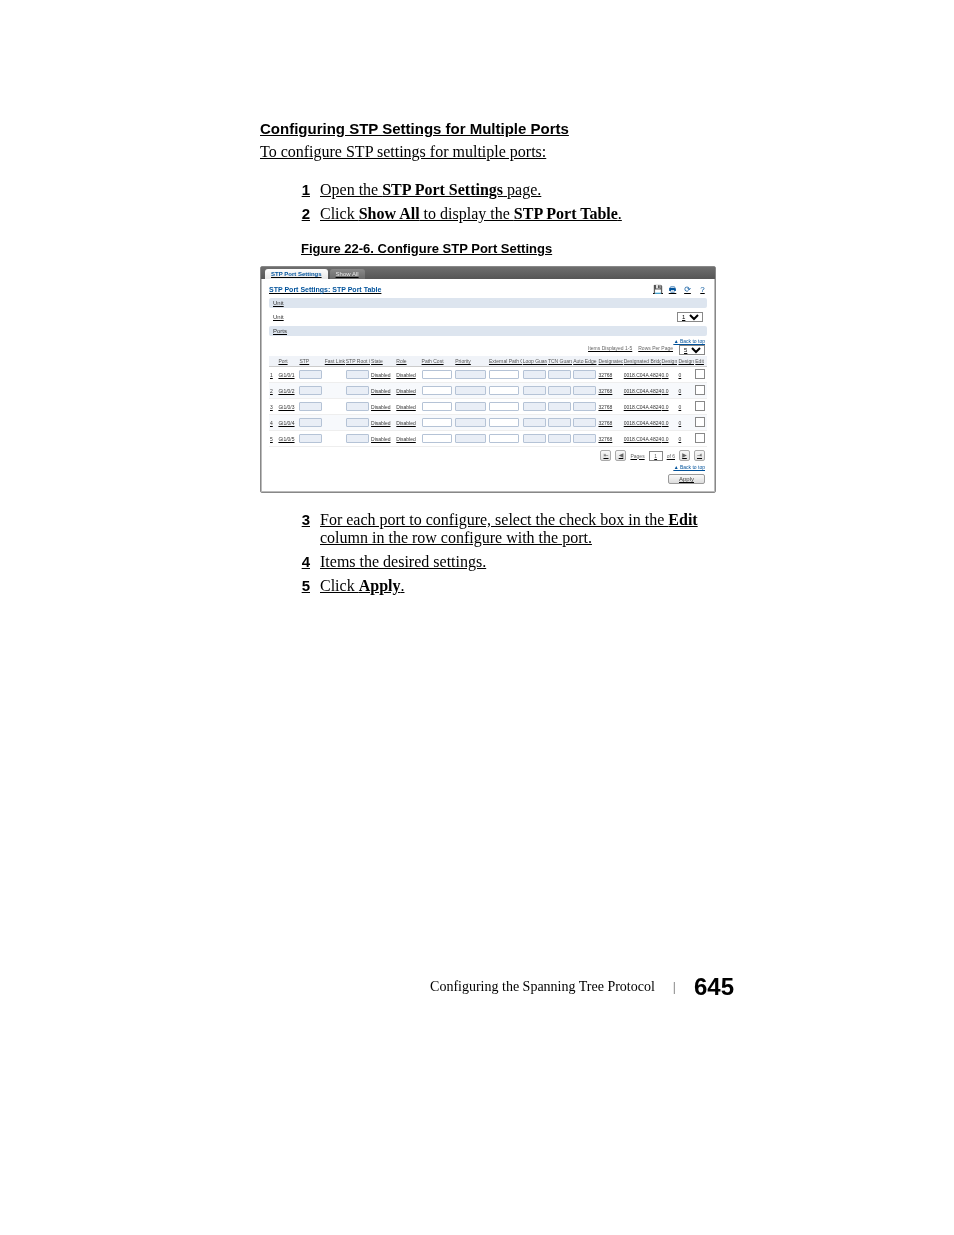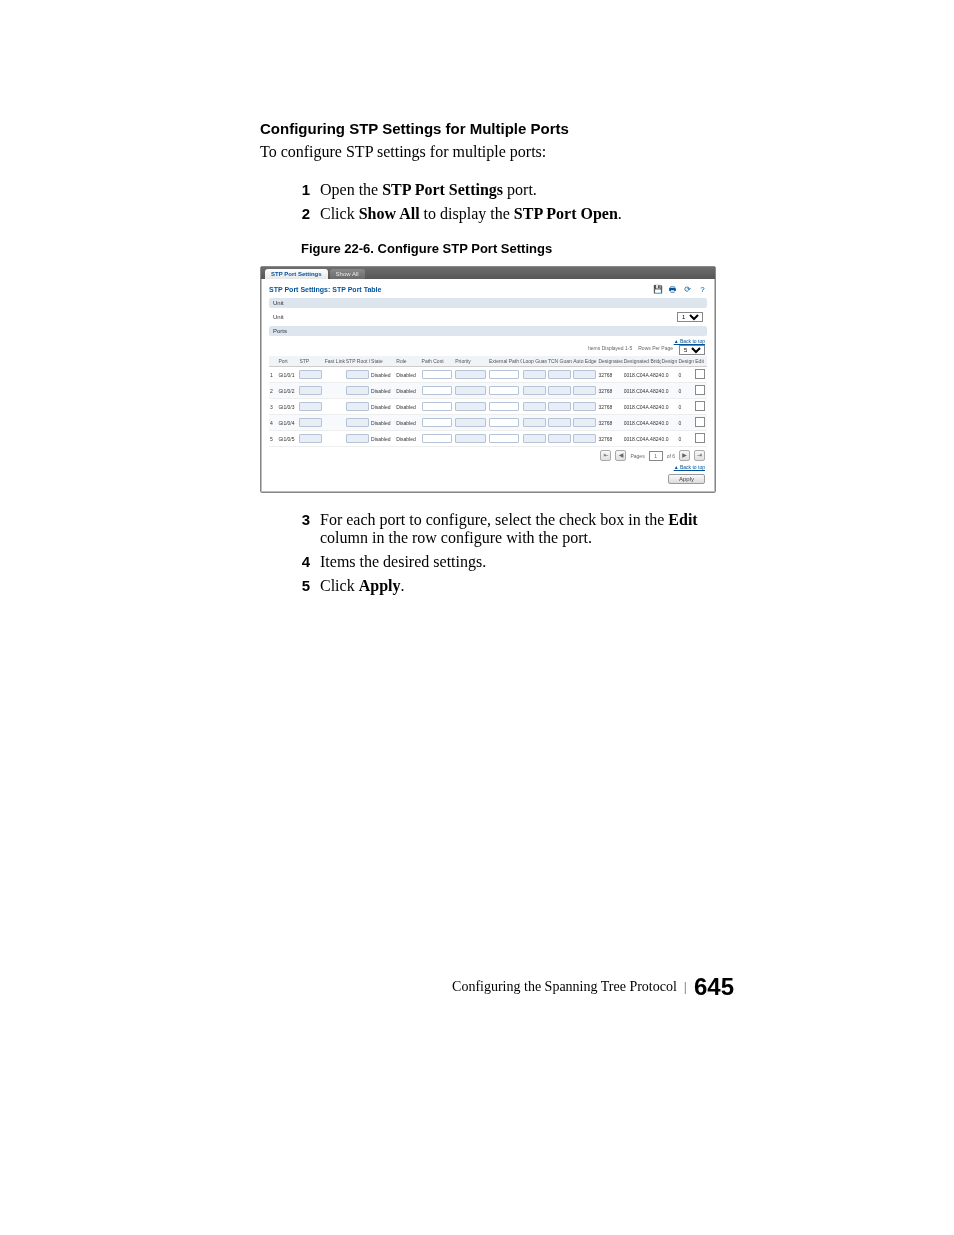--- a/index.html
+++ b/index.html
@@ -9,20 +9,21 @@
     font-family: Georgia, 'Times New Roman', serif;
     color: #000;
     width: 954px;
   }
   .page {
     width: 954px;
     height: 1071px;
     position: relative;
     box-sizing: border-box;
     padding: 120px 220px 60px 260px;
+    text-decoration: underline;
   }
   .heading {
     font-family: Arial, Helvetica, sans-serif;
     font-weight: bold;
     font-size: 15px;
     margin-bottom: 6px;
   }
   .intro {
     font-size: 16px;
     margin-bottom: 20px;
@@ -236,21 +237,21 @@
     padding-right: 2px;
   }
 
   .footer {
     position: absolute;
     bottom: 70px;
     right: 220px;
     font-size: 14px;
     display: flex;
     align-items: center;
-    gap: 7px;
+    gap: 18px;
   }
   .footer .chapter {
     color: #000;
   }
   .footer .sep {
     color: #888;
     font-family: Arial, sans-serif;
     font-size: 12px;
   }
   .footer .pg {
@@ -264,27 +265,27 @@
 
 <div class="page">
 
   <div class="heading">Configuring STP Settings for Multiple Ports</div>
   <div class="intro">To configure STP settings for multiple ports:</div>
 
   <ol class="steps">
     <li>
       <span class="num">1</span>
       <span class="txt">
-        <span>Open the </span><b>STP Port Settings</b><span> port.</span>
+        <span>Open the </span><b>STP Port Settings</b><span> page.</span>
       </span>
     </li>
     <li>
       <span class="num">2</span>
       <span class="txt">
-        <span>Click </span><b>Show All</b><span> to display the </span><b>STP Port Open</b><span>.</span>
+        <span>Click </span><b>Show All</b><span> to display the </span><b>STP Port Table</b><span>.</span>
       </span>
     </li>
   </ol>
 
   <div class="fig-caption">Figure 22-6.    Configure STP Port Settings</div>
 
   <div class="shot">
     <div class="tabbar">
       <div class="tab">STP Port Settings</div>
       <div class="tab inactive">Show All</div>

